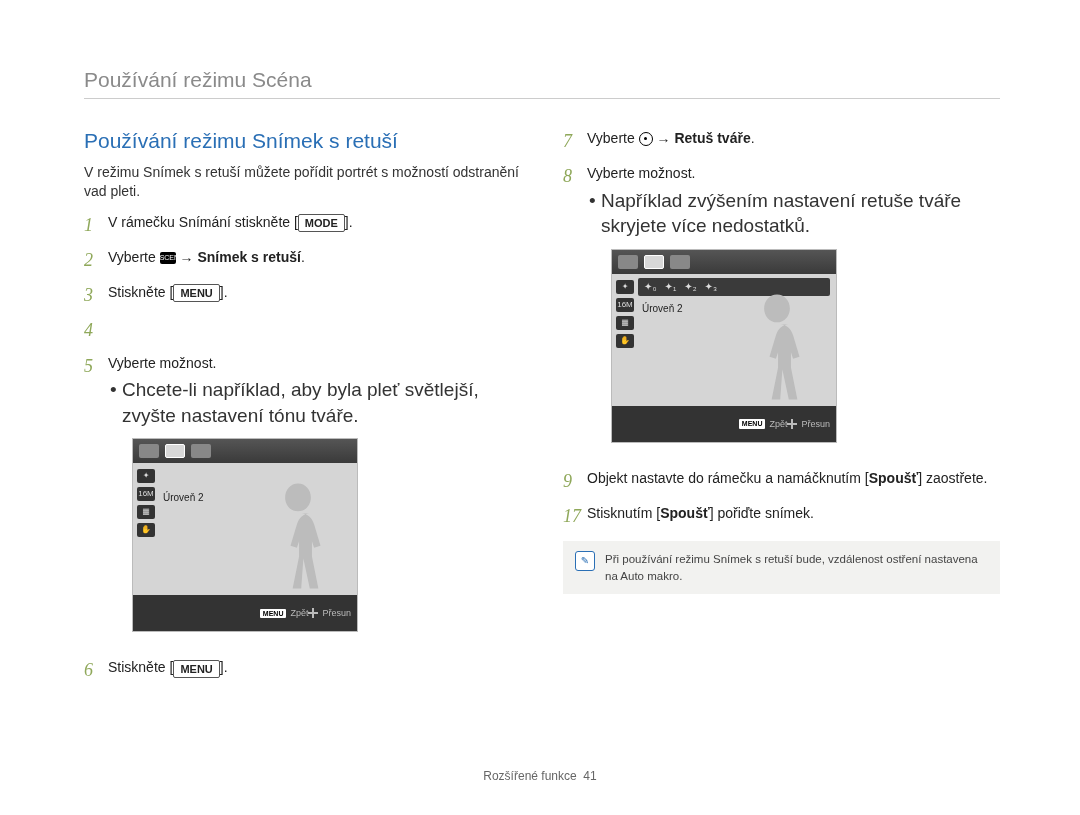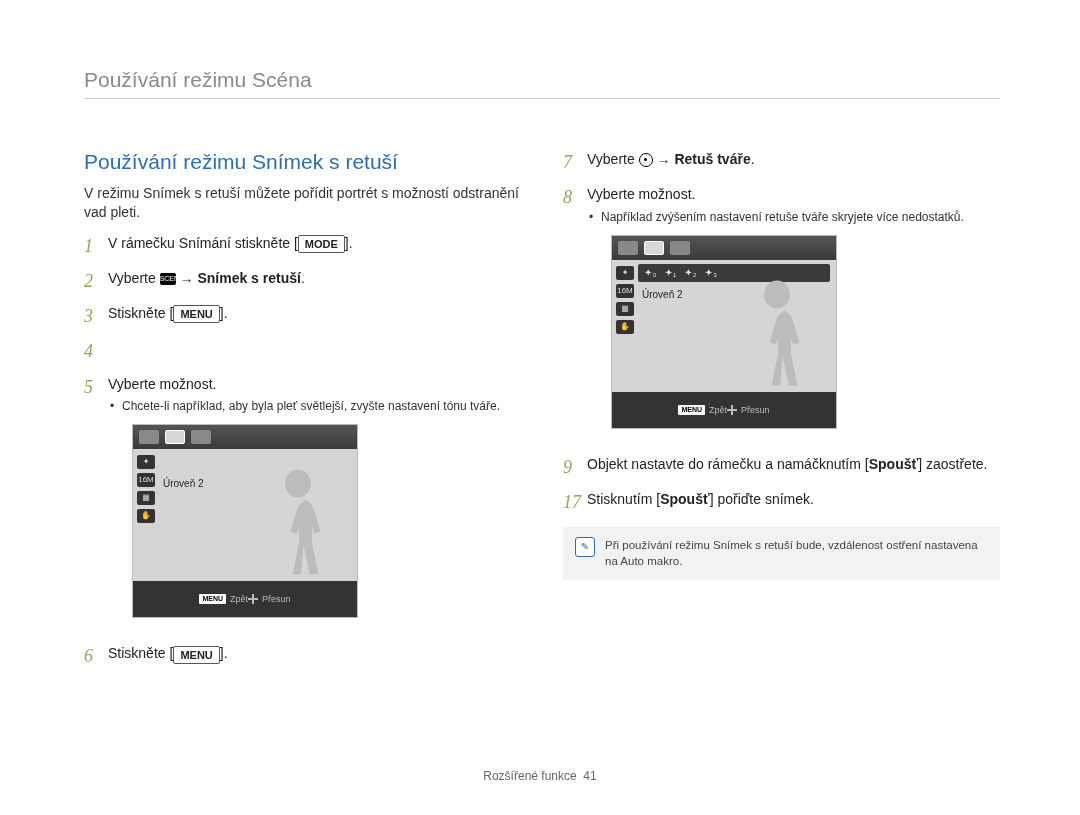--- a/index.html
+++ b/index.html
@@ -21,21 +21,20 @@
     border-bottom: 1px solid #ccc;
     margin-bottom: 30px;
   }
   .columns {
     display: flex;
     gap: 42px;
   }
   .col {
     flex: 1;
     min-width: 0;
-    margin-top: 21px;
   }
   .section-title {
     color: #2a6fb5;
     font-size: 21px;
     font-weight: normal;
     margin-bottom: 10px;
   }
   .intro {
     font-size: 14px;
     color: #333;
@@ -99,21 +98,21 @@
   }
   .icon-circle::after {
     content: "";
     position: absolute;
     width: 3px; height: 3px;
     background: #000;
     border-radius: 50%;
     top: 4px; left: 4px;
   }
   .bullet-sub {
-    font-size: 12px;
+    font-size: 19px;
     color: #333;
     margin: 4px 0 10px 0;
     padding-left: 14px;
     position: relative;
     line-height: 1.35;
   }
   .bullet-sub::before {
     content: "•";
     position: absolute;
     left: 2px;
@@ -189,21 +188,21 @@
     position: absolute;
     right: 14px;
     bottom: 0;
     width: 90px;
     height: 118px;
   }
   .screen-bottom {
     height: 36px;
     background: #333;
     display: flex;
-    justify-content: center;
+    justify-content: flex-end;
     align-items: center;
     padding: 16px 6px;
     font-size: 9px;
     color: #bbb;
   }
   .screen-bottom .lbl { display: flex; align-items: center; gap: 4px; }
   .btn-tag {
     display: inline-block;
     background: #fff;
     color: #000;

